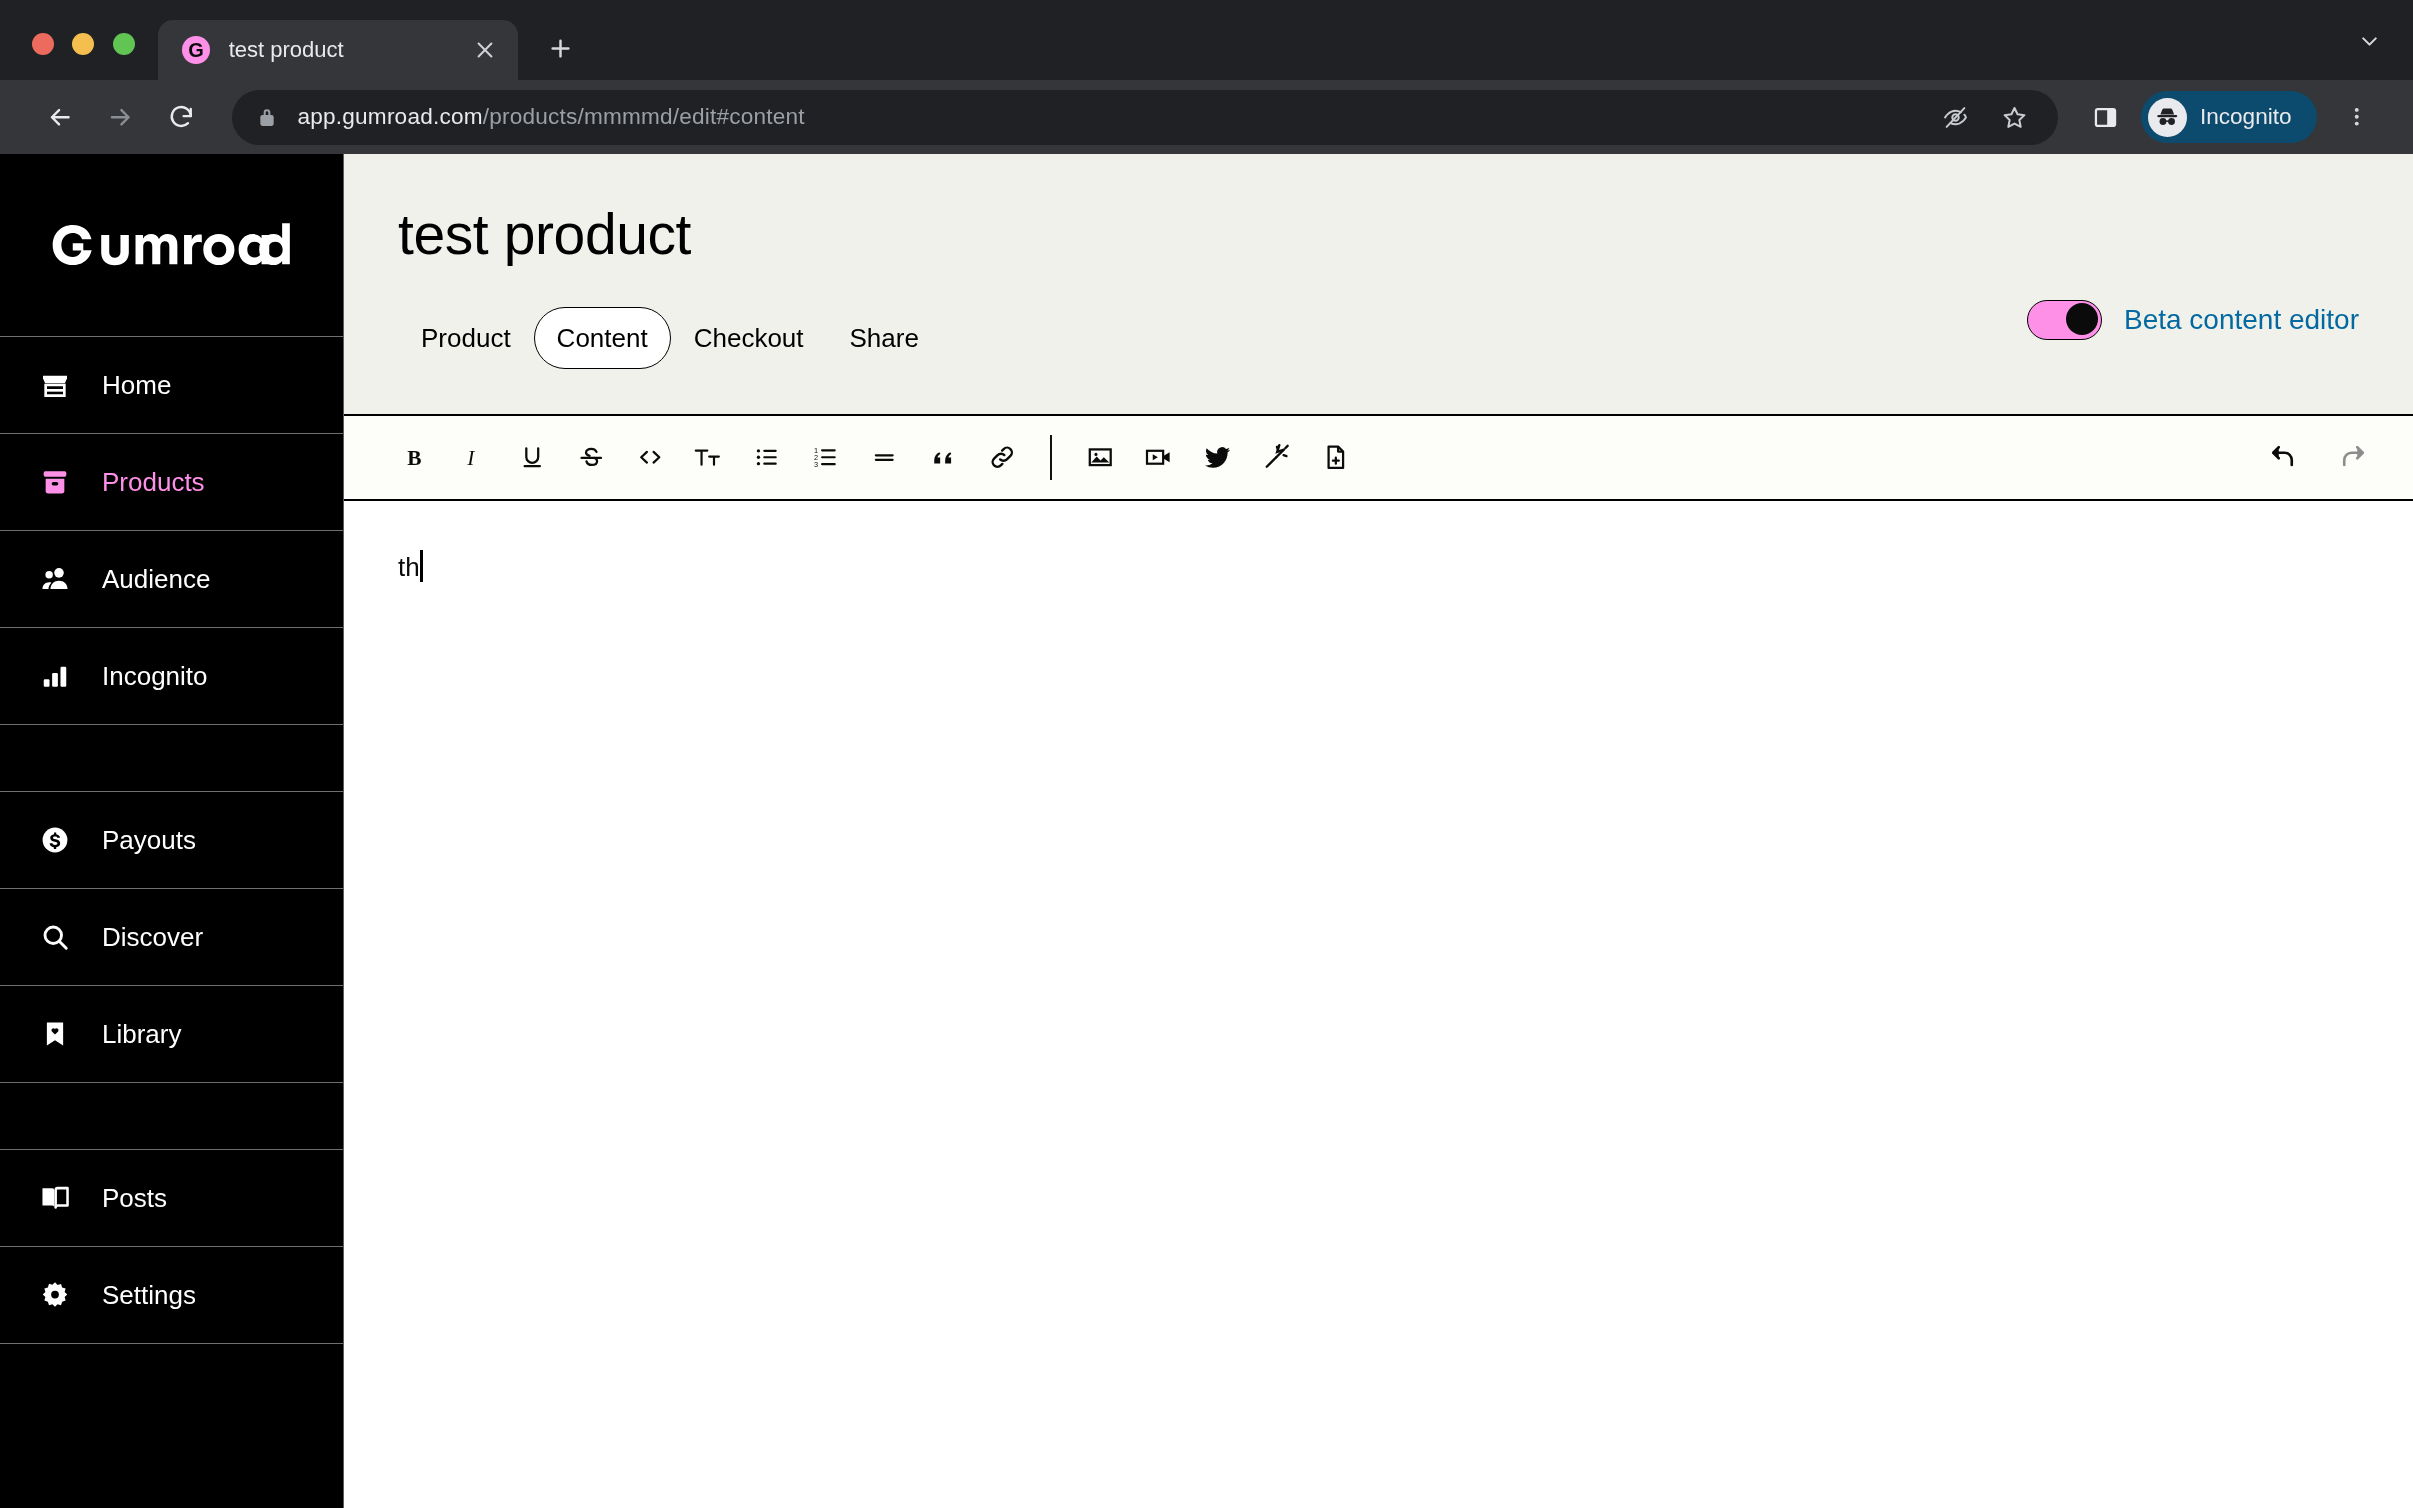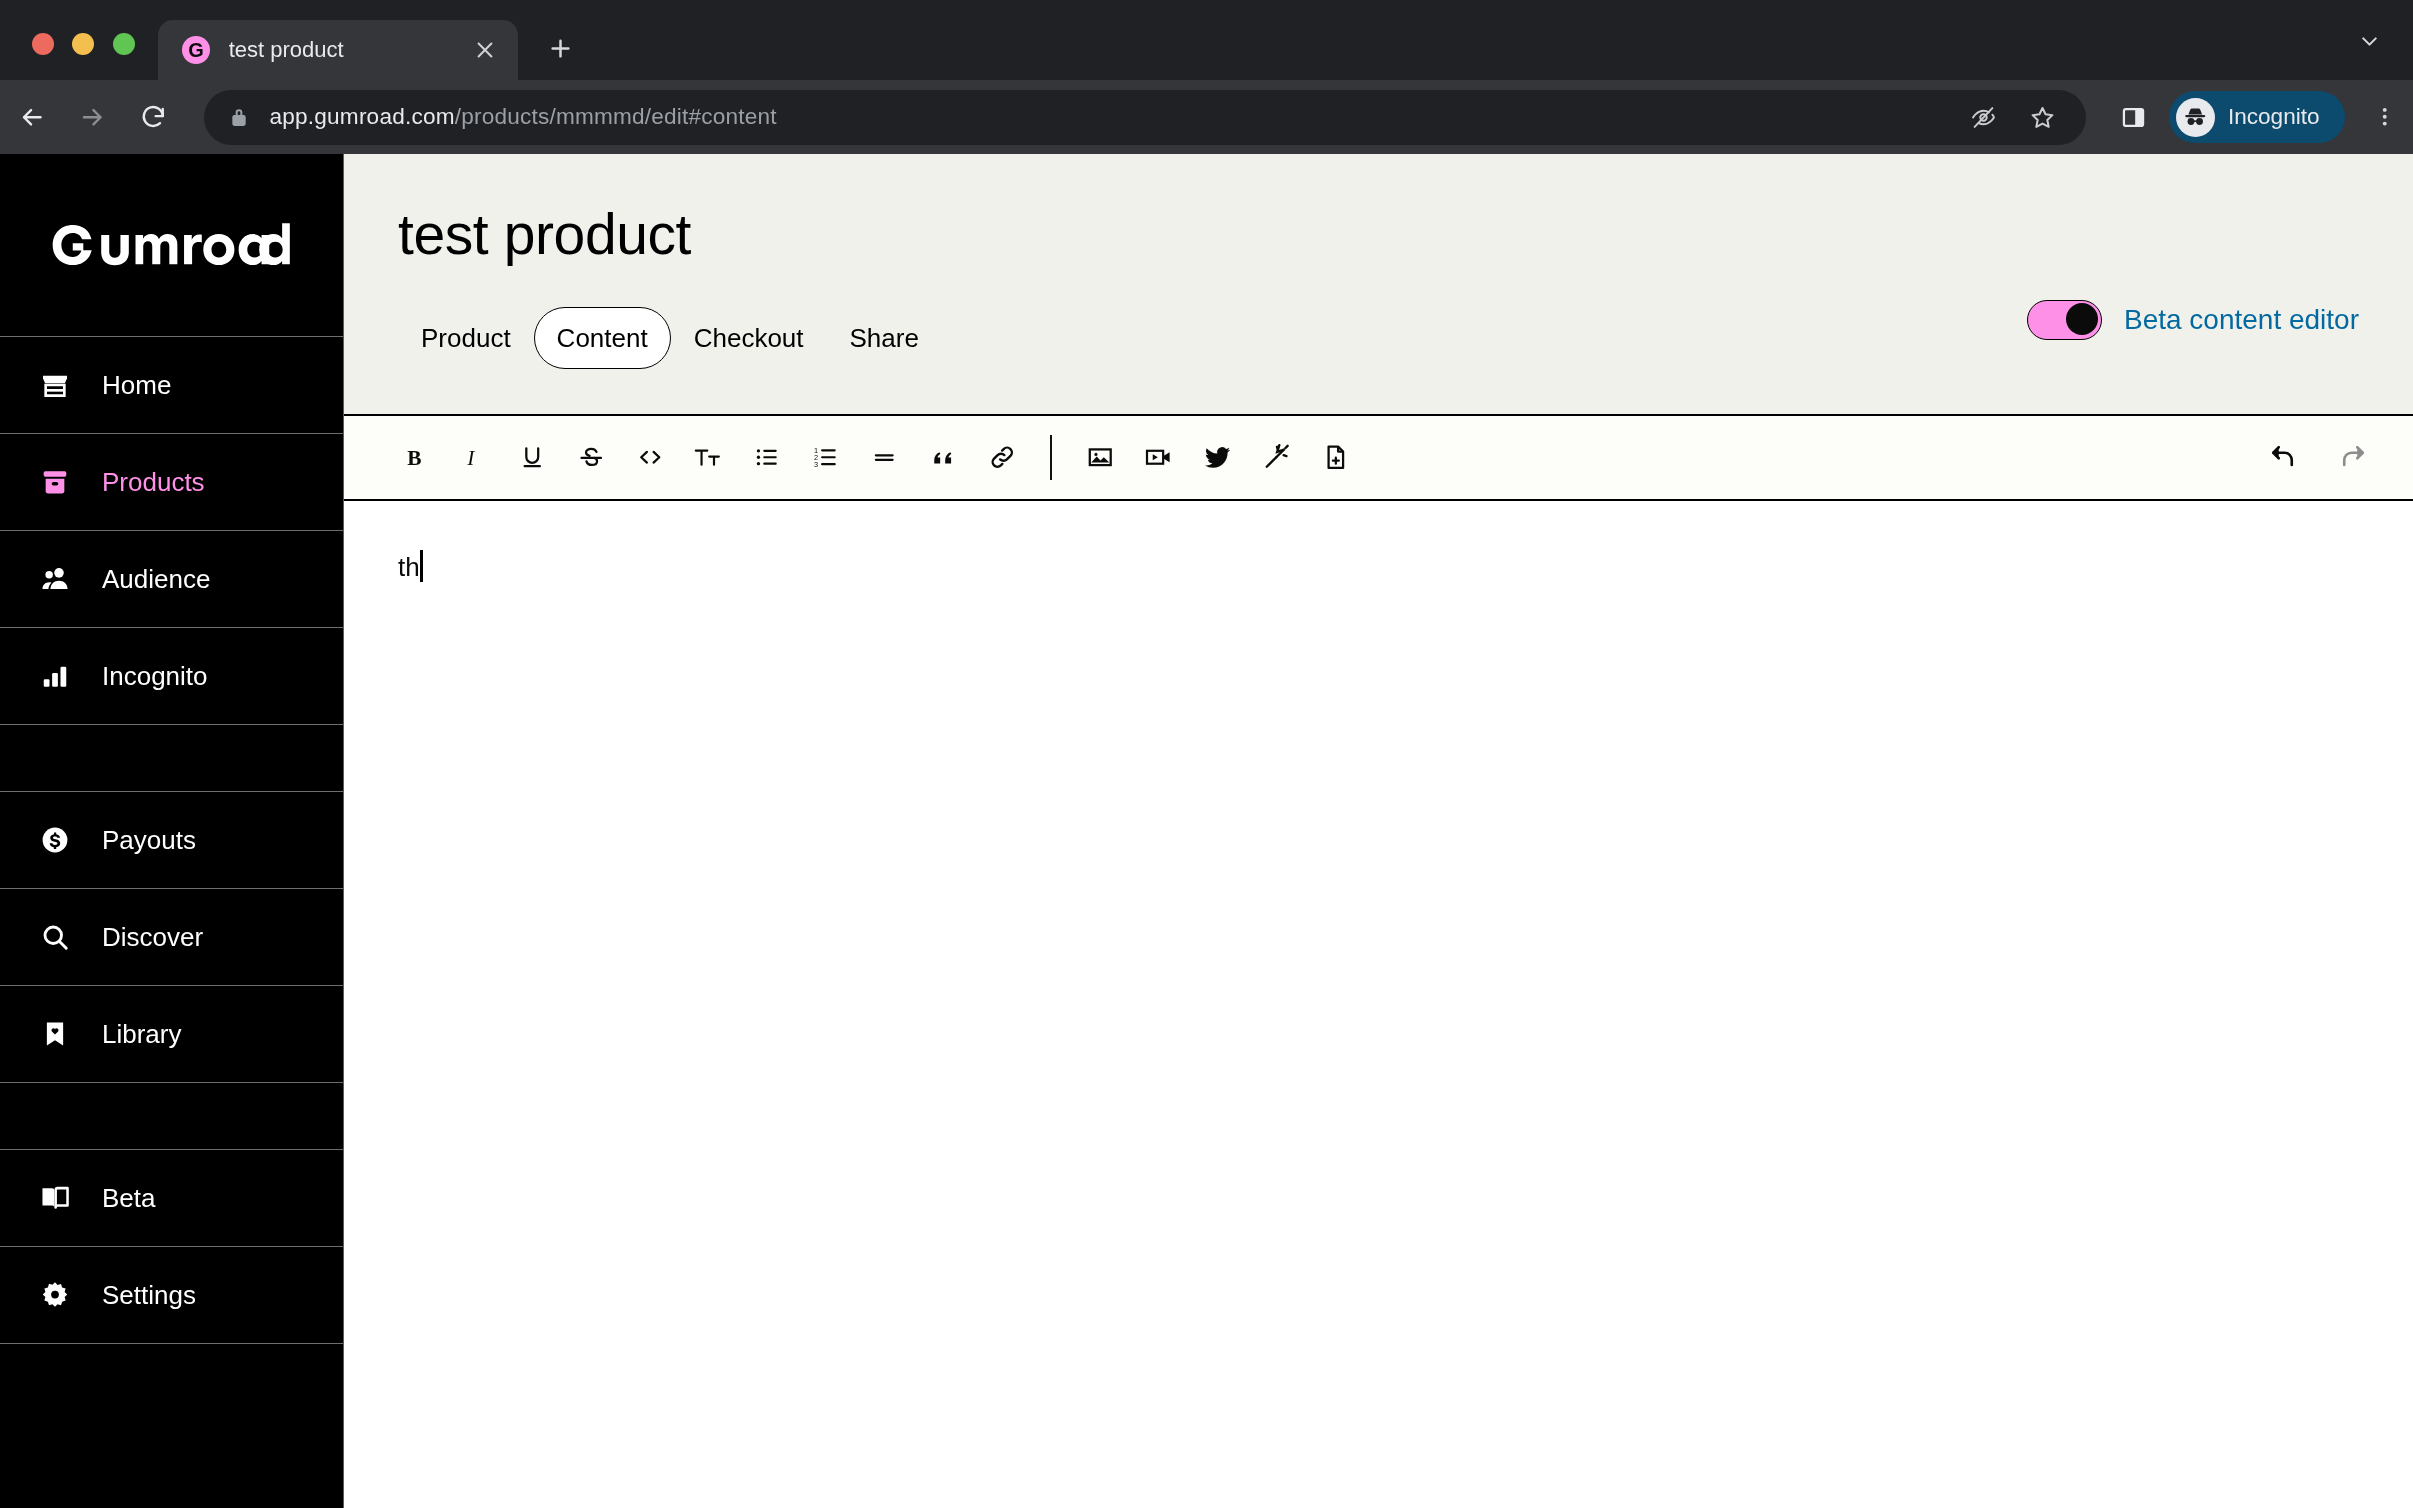--- a/index.html
+++ b/index.html
@@ -30,21 +30,21 @@
     background: #FF90E8; color: #0B0B0B; font-size: 20px; font-weight: bold;
     display: flex; align-items: center; justify-content: center;
     font-family: "Liberation Sans", sans-serif; flex: none;
   }
   .tab-title { color: #E8EAED; font-size: 22px; white-space: nowrap; overflow: hidden; flex: 1; }
   .tab-close { width: 37px; height: 37px; display: flex; align-items: center; justify-content: center; border-radius: 50%; color: #CFD2D6; flex: none; }
   .newtab { width: 47px; height: 47px; margin: 0 0 8.4px 18.4px; display: flex; align-items: center; justify-content: center; border-radius: 50%; color: #D6D8DB; }
 
   .chev-down { margin-left: auto; margin-bottom: 15px; width: 47px; height: 47px; display:flex; align-items:center; justify-content:center; color:#D6D8DB; }
 
-  .toolbar { height: 74px; background: #35363A; display: flex; align-items: center; padding: 0 6px; gap: 8.4px; }
+  .toolbar { height: 74px; background: #35363A; display: flex; align-items: center; padding: 0 34px; gap: 8.4px; }
   .nav-btn { width: 52px; height: 52px; border-radius: 50%; display: flex; align-items: center; justify-content: center; color: #E8EAED; flex: none; }
   .nav-btn.disabled { color: #8B8E93; }
 
   .omnibox {
     flex: 1; height: 55px; background: #202124; border-radius: 28.5px;
     display: flex; align-items: center; padding: 0 25px; gap: 18.4px; margin: 0 17px;
     position: relative;
   }
   .lock { width: 22px; height: 23.5px; flex: none; }
   .url { font-size: 22.6px; color: #E8EAED; white-space: nowrap; letter-spacing: 0.2px; }
@@ -325,21 +325,21 @@
 
       <div class="nav-spacer"></div>
 
       <div class="nav-item">
         <span class="ico">
           <svg width="32" height="32" viewBox="0 0 24 24" fill="#fff">
               <path d="M2.6 4.6h7.3c.9 0 1.6.7 1.6 1.6v13c0-.9-.7-1.6-1.6-1.6H2.6z"></path>
               <path d="M21.4 4.6h-7.3c-.9 0-1.6.7-1.6 1.6v13c0-.9.7-1.6 1.6-1.6h7.3z" fill="none" stroke="#fff" stroke-width="1.9" stroke-linejoin="round"></path>
             </svg>
         </span>
-        <span>Beta</span>
+        <span>Posts</span>
       </div>
 
       <div class="nav-item">
         <span class="ico">
           <svg width="30" height="30" viewBox="0 0 24 24" fill="#fff">
               <path d="M12 1.8l2 2.1 2.8-.8.9 2.8 2.8.9-.8 2.8 2.1 2-2.1 2 .8 2.8-2.8.9-.9 2.8-2.8-.8-2 2.1-2-2.1-2.8.8-.9-2.8-2.8-.9.8-2.8-2.1-2 2.1-2-.8-2.8 2.8-.9.9-2.8 2.8.8z"></path>
               <circle cx="12" cy="11.6" r="3.1" fill="#000"></circle>
             </svg>
         </span>
         <span>Settings</span>

